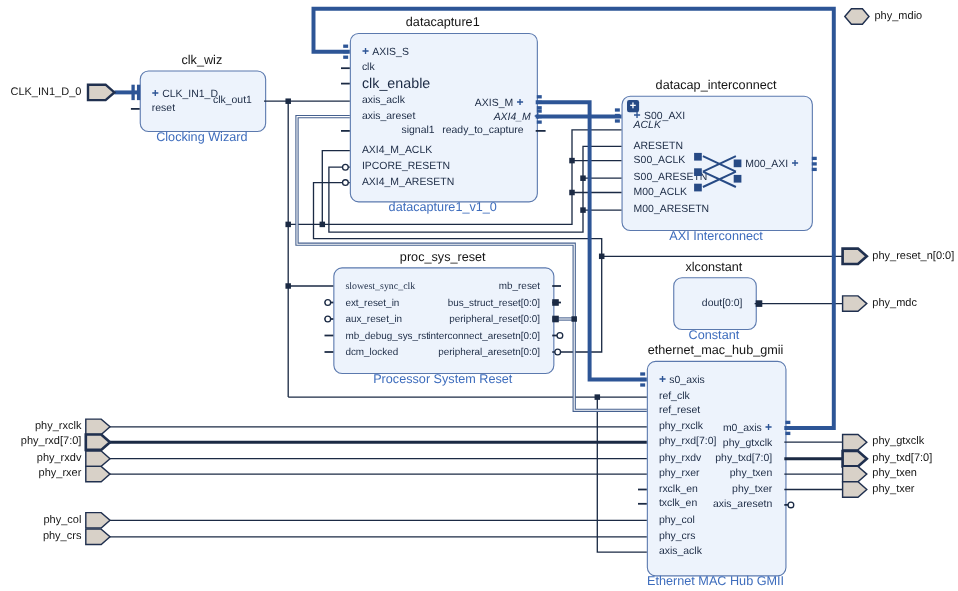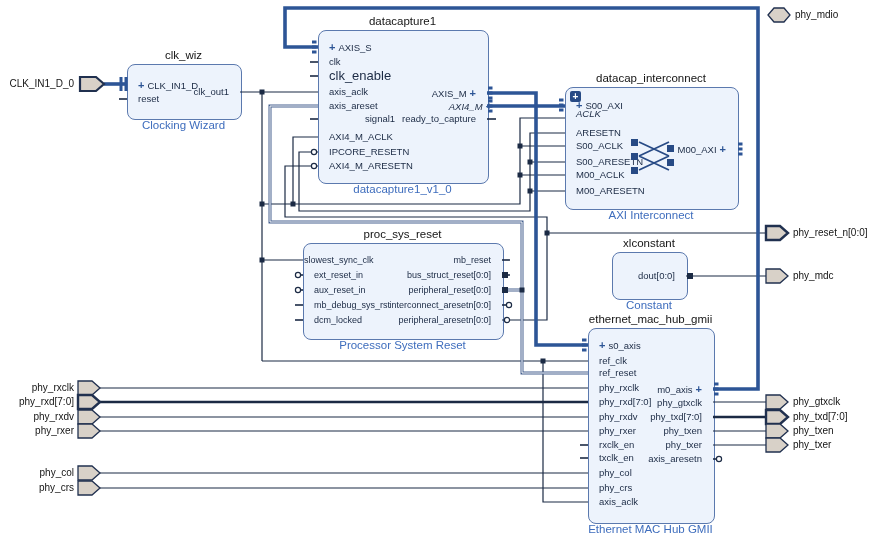--- a/index.html
+++ b/index.html
@@ -51,21 +51,21 @@
     <div class="pin" style="left: 576px; top: 108px; font-size: 9.5px; font-style: italic;"><span>ACLK</span></div>
     <div class="pin" style="left: 576px; top: 127px; font-size: 9.5px;"><span>ARESETN</span></div>
     <div class="pin" style="left: 576px; top: 140px; font-size: 9.5px;"><span>S00_ACLK</span></div>
     <div class="pin" style="left: 576px; top: 156px; font-size: 9.5px;"><span>S00_ARESETN</span></div>
     <div class="pin" style="left: 576px; top: 169px; font-size: 9.5px;"><span>M00_ACLK</span></div>
     <div class="pin" style="left: 576px; top: 185px; font-size: 9.5px;"><span>M00_ARESETN</span></div>
     <div class="pin" style="right: 145px; top: 143px; font-size: 9.5px;"><span>M00_AXI</span><span class="plus r">+</span></div>
     <div class="block" style="left: 303px; top: 243px; width: 199px; height: 95px;"></div>
     <div class="btitle" style="left: 402.5px; top: 228px;">proc_sys_reset</div>
     <div class="bsub" style="left: 402.5px; top: 339px;">Processor System Reset</div>
-    <div class="pin" style="left: 304px; top: 254px; font-size: 9px;"><span>slowest_sync_clk</span></div>
+    <div class="pin" style="left: 314px; top: 254px; font-size: 9px; font-family: Liberation Serif, serif;"><span>slowest_sync_clk</span></div>
     <div class="pin" style="left: 314px; top: 269px; font-size: 9px;"><span>ext_reset_in</span></div>
     <div class="pin" style="left: 314px; top: 284px; font-size: 9px;"><span>aux_reset_in</span></div>
     <div class="pin" style="left: 314px; top: 299px; font-size: 9px;"><span>mb_debug_sys_rst</span></div>
     <div class="pin" style="left: 314px; top: 314px; font-size: 9px;"><span>dcm_locked</span></div>
     <div class="pin" style="right: 380px; top: 254px; font-size: 9px;"><span>mb_reset</span></div>
     <div class="pin" style="right: 380px; top: 269px; font-size: 9px;"><span>bus_struct_reset[0:0]</span></div>
     <div class="pin" style="right: 380px; top: 284px; font-size: 9px;"><span>peripheral_reset[0:0]</span></div>
     <div class="pin" style="right: 380px; top: 299px; font-size: 9px;"><span>interconnect_aresetn[0:0]</span></div>
     <div class="pin" style="right: 380px; top: 314px; font-size: 9px;"><span>peripheral_aresetn[0:0]</span></div>
     <div class="block" style="left: 612px; top: 252px; width: 74px; height: 46px;"></div>

